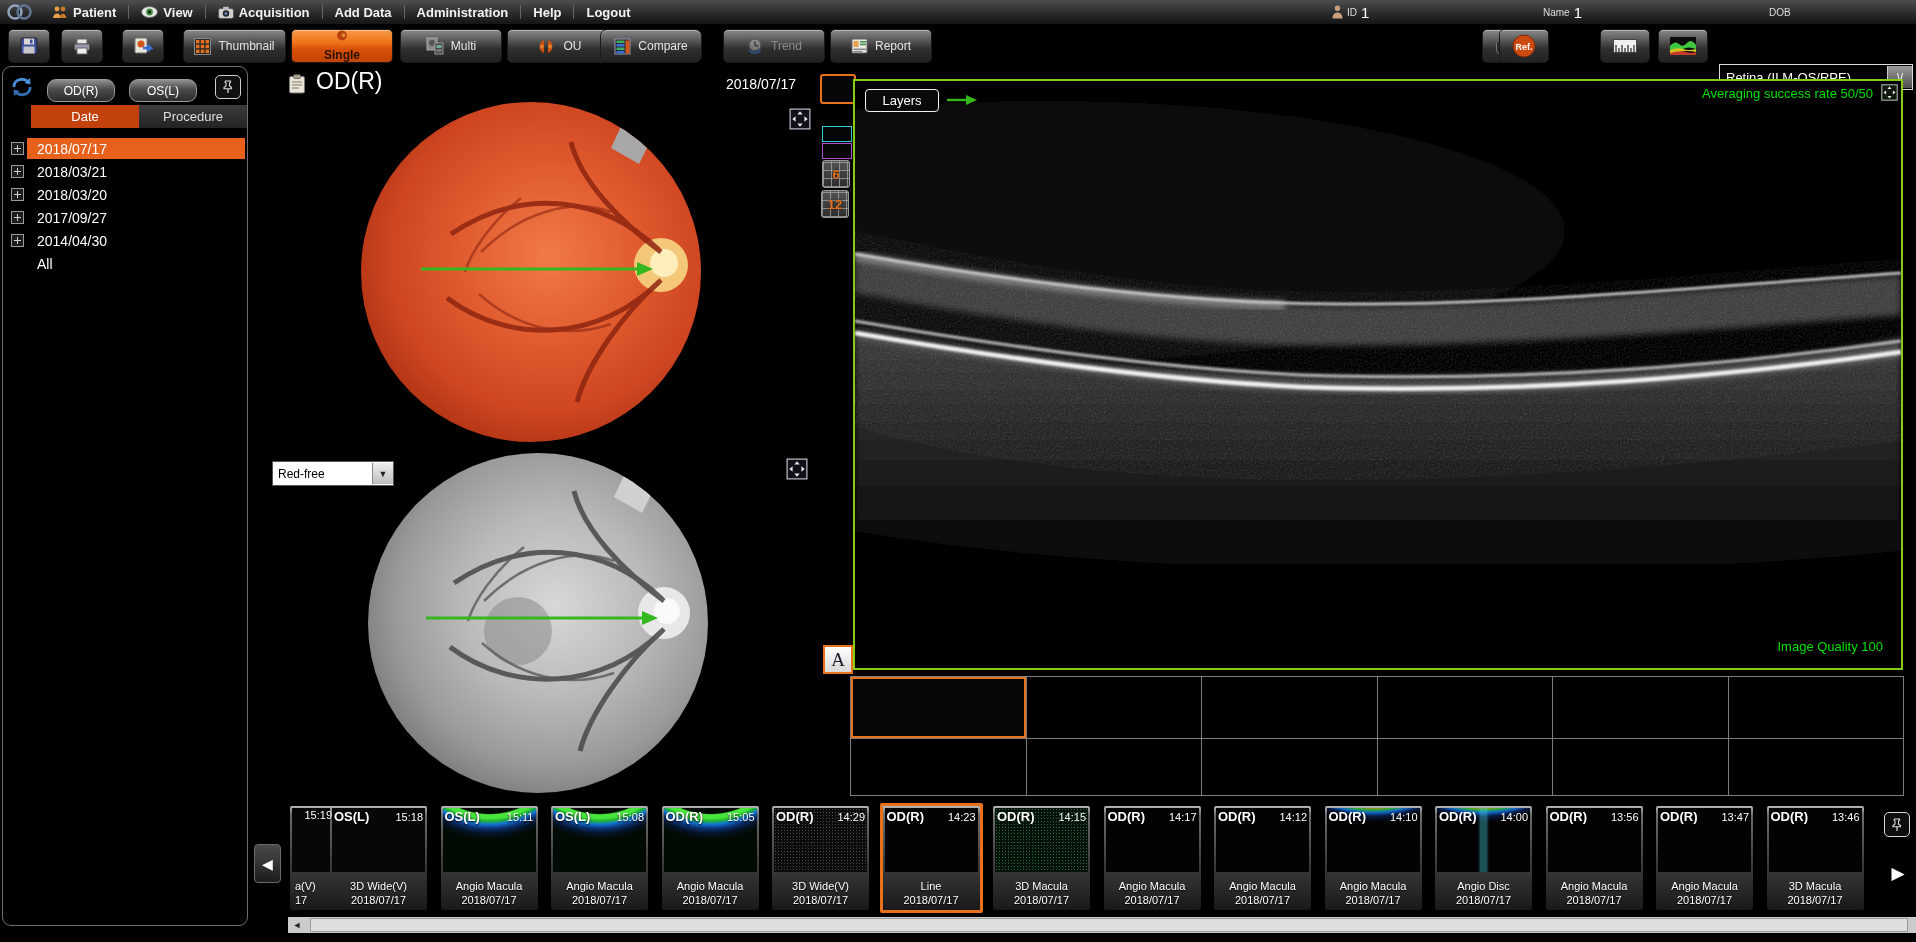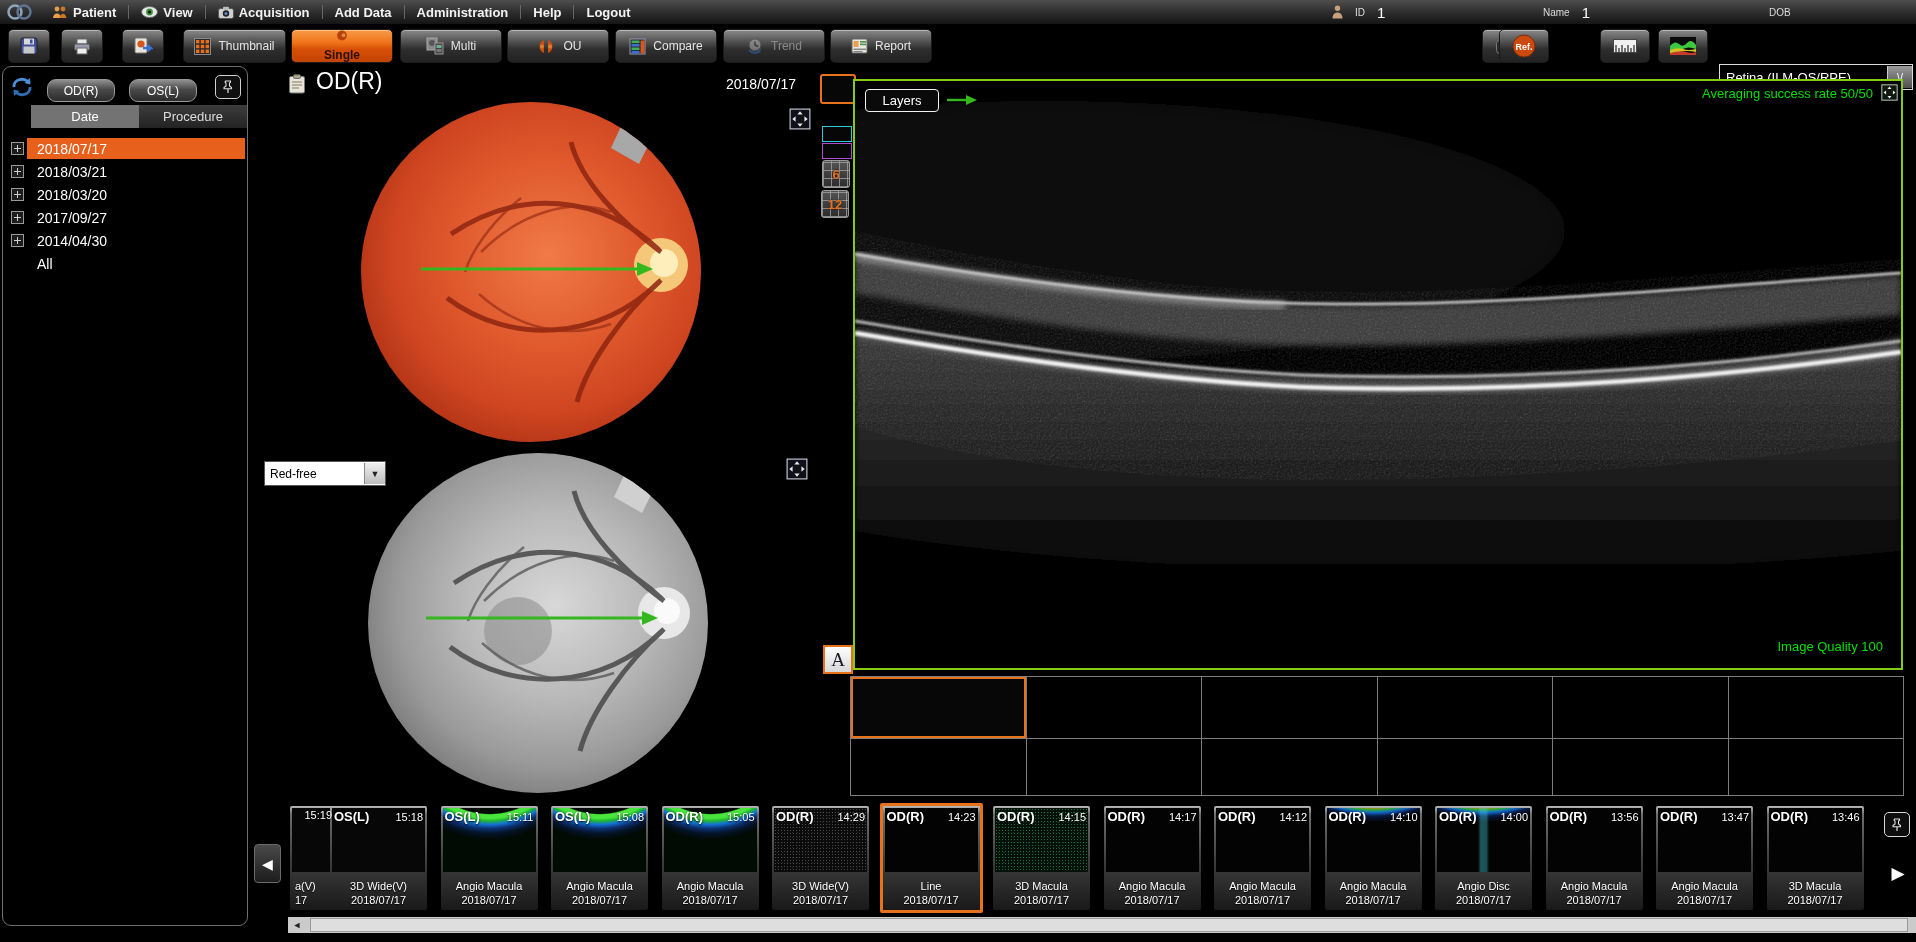--- a/index.html
+++ b/index.html
@@ -4,39 +4,39 @@
 <style>
   html,body{margin:0;padding:0;background:#000;}
   body{font-family:"Liberation Sans",sans-serif;width:1916px;height:942px;overflow:hidden;position:relative;color:#eee;}
   #app{position:absolute;inset:0;background:#000;}
 
   
   .menubar{position:absolute;left:0;top:0;width:1916px;height:24px;background:linear-gradient(#4e4e4e,#2b2b2b 55%,#151515);display:flex;align-items:center;}
   .logo{width:40px;height:22px;display:flex;align-items:center;justify-content:center;}
   .menu-item{display:flex;align-items:center;gap:5px;padding:0 12px;font-size:13px;font-weight:bold;color:#f2f2f2;height:24px;cursor:default;}
   .menu-sep{width:1px;height:14px;background:#666;}
-  .pt-info{position:absolute;top:0;height:24px;display:flex;align-items:center;gap:12px;}
+  .pt-info{position:absolute;top:0;height:24px;display:flex;align-items:center;gap:4px;}
   .pt-label{font-size:10px;color:#ddd;}
   .pt-value{font-size:15px;color:#fff;}
 
   
   .toolbar{position:absolute;left:0;top:24px;width:1916px;height:44px;background:#000;}
   .tbtn{position:absolute;top:5px;height:32px;border-radius:5px;background:linear-gradient(#8a8a8a,#4c4c4c 40%,#2e2e2e 60%,#222);border:1px solid #1a1a1a;box-shadow:inset 0 1px 0 #b5b5b5;display:flex;align-items:center;justify-content:center;gap:7px;font-size:12px;color:#e5e5e5;cursor:pointer;}
   .tbtn.active{background:linear-gradient(#f79b4a,#ef7318 40%,#d74f06 60%,#c24404);color:#2b1000;font-weight:bold;box-shadow:inset 0 1px 0 #ffc088;flex-direction:column;}
   .tbtn.disabled{color:#8a8a8a;}
   .tbtn.disabled svg{opacity:.45;}
 
   
   .sidebar{position:absolute;left:2px;top:66px;width:246px;height:860px;background:#000;border:1px solid #6e6e6e;border-radius:9px;box-sizing:border-box;}
   .side-top{position:relative;height:38px;}
   .eye-btn{position:absolute;top:12px;width:66px;height:21px;border-radius:9px;background:linear-gradient(#909090,#4a4a4a 45%,#2c2c2c);border:1px solid #999;color:#fff;font-size:12px;display:flex;align-items:center;justify-content:center;cursor:pointer;}
   .pin-btn{position:absolute;top:8px;width:24px;height:22px;border-radius:5px;border:1px solid #cfcfcf;background:#101010;display:flex;align-items:center;justify-content:center;cursor:pointer;}
   .side-tabs{position:absolute;left:0;top:38px;width:244px;height:23px;display:flex;}
   .side-tab{flex:1;display:flex;align-items:center;justify-content:center;font-size:13px;color:#ddd;background:linear-gradient(#3c3c3c,#232323);cursor:pointer;}
-  .side-tab.active{background:#737373;color:#fff;margin-left:28px;}
+  .side-tab.active{background:#c2410c;color:#fff;margin-left:28px;}
   .tree{position:absolute;left:0;top:70px;width:244px;}
   .tree-row{position:relative;height:23px;display:flex;align-items:center;font-size:14px;color:#fff;cursor:pointer;}
   .expander{width:11px;height:11px;margin-left:8px;margin-right:7px;border:1px solid #9a9a9a;background:#1c1c1c;position:relative;flex:0 0 auto;}
   .expander:before,.expander:after{content:"";position:absolute;background:#cfcfcf;}
   .expander:before{left:2px;right:2px;top:5px;height:1px;}
   .expander:after{top:2px;bottom:2px;left:5px;width:1px;}
   .tree-row.no-exp .expander{visibility:hidden;}
   .tree-row .d-label{position:relative;z-index:1;padding:0 6px;}
   .tree-row.selected .sel-bg{position:absolute;left:24px;right:2px;top:1px;bottom:1px;background:#e8611c;}
 
@@ -44,21 +44,21 @@
   .main-title{position:absolute;left:316px;top:68px;font-size:23px;color:#fff;}
   .clip-ico{position:absolute;left:288px;top:74px;}
   .study-date{position:absolute;left:726px;top:76px;font-size:14px;color:#fff;}
 
   .fundus{position:absolute;border-radius:50%;overflow:hidden;}
   .fundus-color{left:361px;top:102px;width:340px;height:340px;background:radial-gradient(circle at 55% 45%, #f07a48 0%, #e05a2e 35%, #ce4520 60%, #a62c10 82%, #6d1604 100%);}
   .fundus-gray{left:368px;top:453px;width:340px;height:340px;background:radial-gradient(circle at 55% 45%, #d8d8d8 0%, #b9b9b9 35%, #9a9a9a 60%, #6f6f6f 82%, #3f3f3f 100%);}
   .fundus svg{position:absolute;inset:0;}
 
   .exp-ico{position:absolute;width:22px;height:22px;cursor:pointer;}
-  .redfree{position:absolute;left:264px;top:461px;width:120px;height:23px;background:#fff;border:1px solid #555;display:flex;align-items:center;cursor:pointer;}
+  .redfree{position:absolute;left:272px;top:461px;width:120px;height:23px;background:#fff;border:1px solid #555;display:flex;align-items:center;cursor:pointer;}
   .redfree .rf-val{flex:1;color:#000;font-size:12px;padding-left:5px;}
   .rf-chev{width:20px;height:21px;background:linear-gradient(#efefef,#bdbdbd);border-left:1px solid #888;display:flex;align-items:center;justify-content:center;color:#222;font-size:9px;}
 
   
   .icol-item{position:absolute;cursor:pointer;}
   .mini-bscan{background:radial-gradient(300% 300% at 50% -240%, transparent 55.6%, rgba(238,238,238,.95) 56.1% 56.9%, rgba(150,150,150,.55) 57.6%, rgba(35,35,35,.25) 58.4%, rgba(228,228,228,.9) 59.2% 59.9%, rgba(130,130,130,.5) 61%, transparent 62.6%), #070707;}
   .icol-sel{left:820px;top:74px;width:32px;height:26px;border:2px solid #e8711c;border-radius:3px;}
   .icol-dual{left:822px;top:126px;width:30px;height:32px;}
   .icol-dual .half{width:28px;height:14px;}
   .icol-dual .half.top{border:1px solid #33c8d8;}
@@ -254,21 +254,21 @@
     </div>
     <div class="tbtn" style="left:507px;width:100px;">
       <svg width="22" height="15" viewBox="0 0 22 15">
           <path d="M9 1 A7 7 0 0 0 9 14 Z" fill="#c8500f"></path>
           <path d="M13 1 A7 7 0 0 1 13 14 Z" fill="#c8500f"></path>
           <circle cx="7" cy="7.5" r="2" fill="#e89040" opacity=".7"></circle>
           <circle cx="15" cy="7.5" r="2" fill="#e89040" opacity=".7"></circle>
         </svg>
       <span>OU</span>
     </div>
-    <div class="tbtn" style="left:615px;width:100px;">
+    <div class="tbtn" style="left:600px;width:100px;border-radius:7px;">
       <svg width="17" height="17" viewBox="0 0 17 17">
           <rect x="1" y="1" width="15" height="15" fill="#223" stroke="#99a"></rect>
           <rect x="2.5" y="2.5" width="8" height="2.6" fill="#3fae5f"></rect>
           <rect x="2.5" y="6" width="8" height="2.6" fill="#3a6fd0"></rect>
           <rect x="2.5" y="9.5" width="8" height="2.6" fill="#3fae5f"></rect>
           <rect x="2.5" y="13" width="8" height="2.6" fill="#3a6fd0"></rect>
           <rect x="11.5" y="2.5" width="4" height="13" fill="#d4581e"></rect>
         </svg>
       <span>Compare</span>
     </div>

